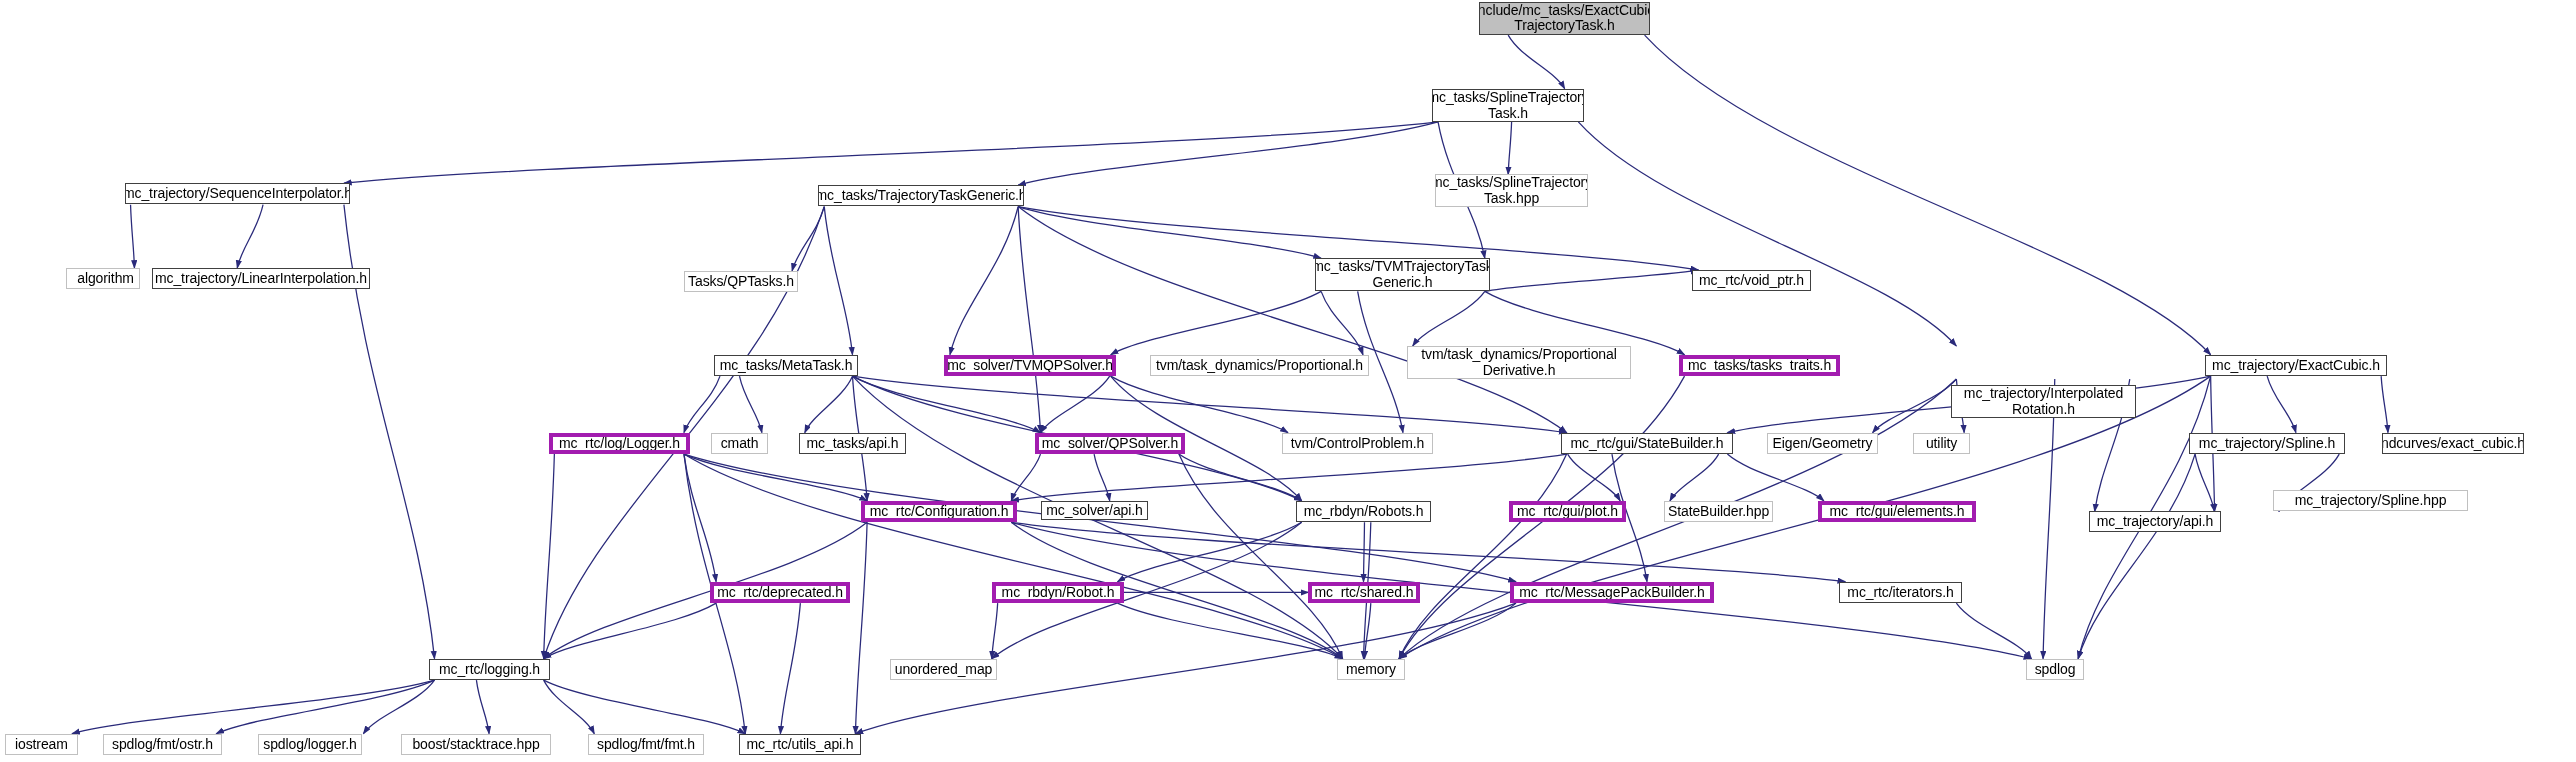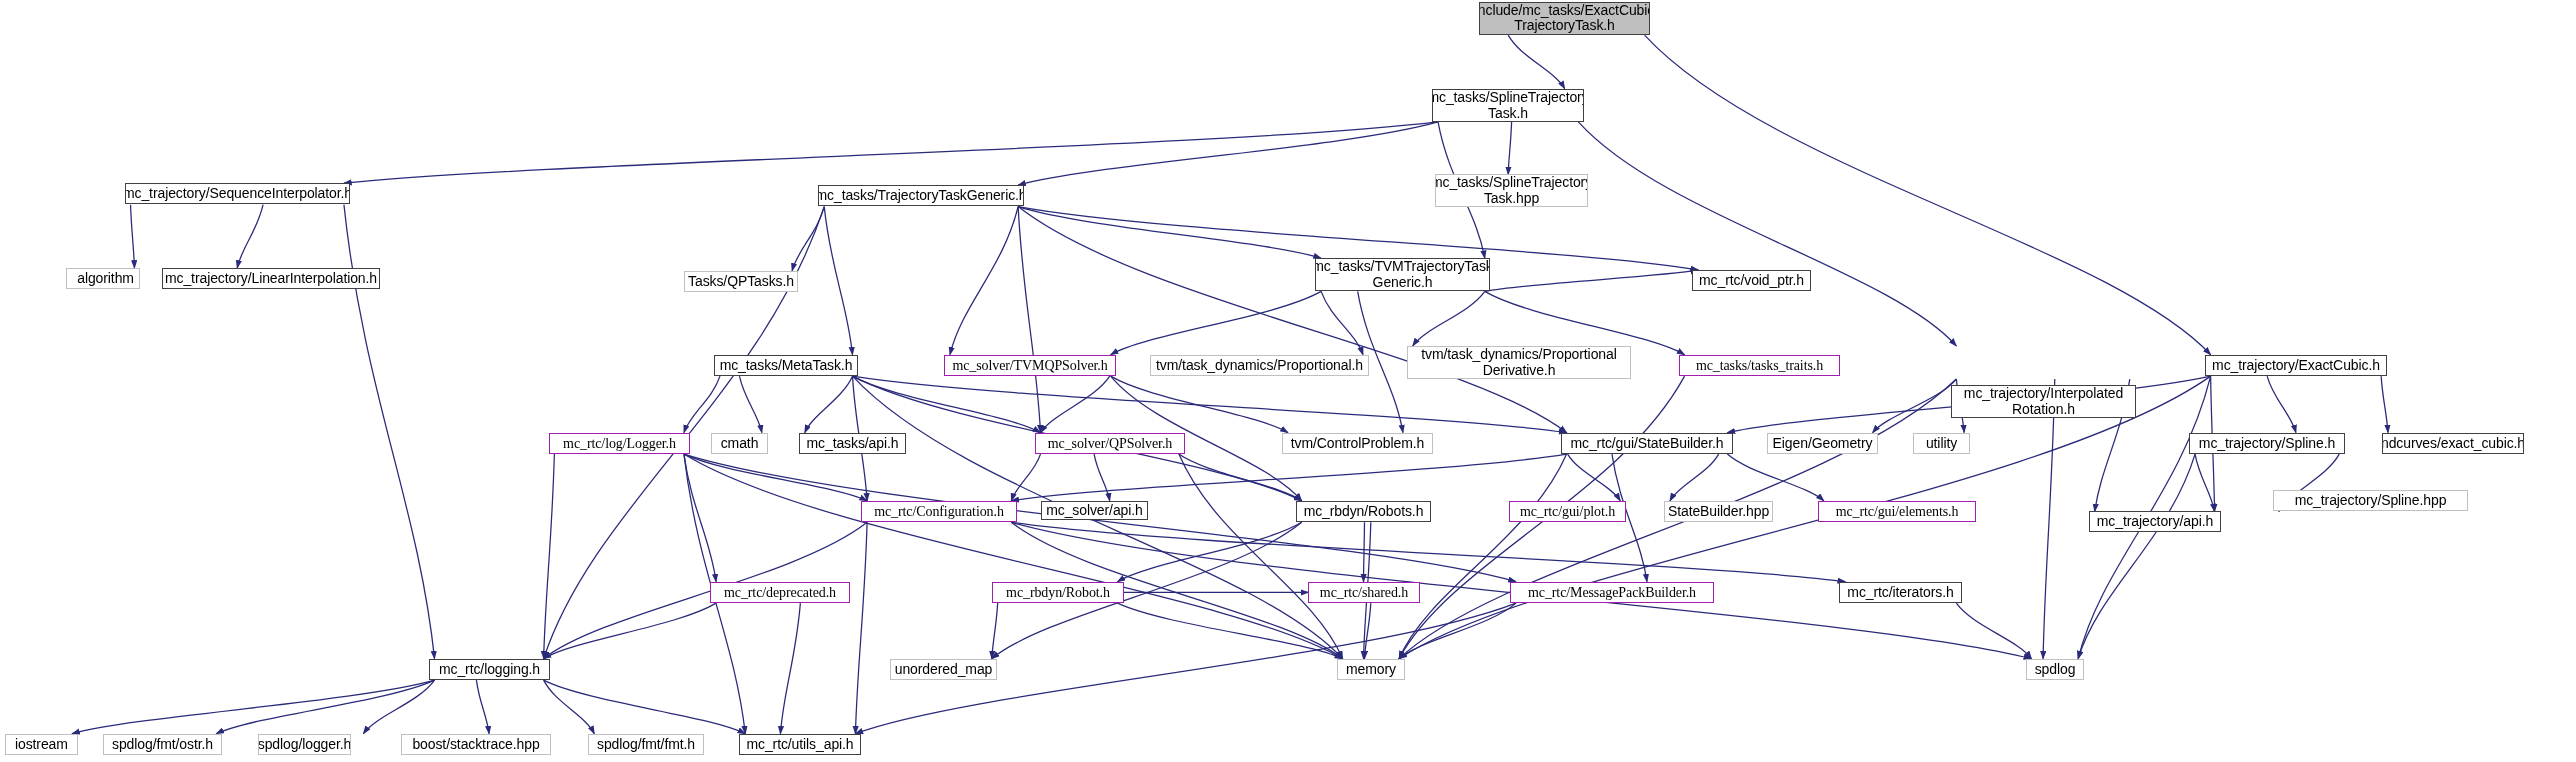--- a/index.html
+++ b/index.html
@@ -6,21 +6,21 @@
   html,body{margin:0;padding:0;background:#ffffff;}
   body{font-family:"Liberation Sans", sans-serif;}
   #graph{position:relative;width:2576px;height:763px;background:#fff;overflow:hidden;}
   #edges{position:absolute;left:0;top:0;width:2576px;height:763px;pointer-events:none;}
   .node{position:absolute;box-sizing:border-box;display:flex;align-items:center;
         justify-content:center;text-align:center;background:#ffffff;
         font-size:14px;line-height:1.12;color:#000;letter-spacing:-0.1px;
         padding:0 2.9px;overflow:hidden;}
   .node.k-root{background:#bfbfbf;border:1px solid #404040;font-weight:400;}
   .node.k-dark{border:1px solid #404040;}
-  .node.k-red{border:1px solid #a21caf;font-family:Liberation Serif, serif;}
+  .node.k-red{border:4px solid #a21caf;}
   .node.k-gray{border:1px solid #c0c0c0;}
   .node span{display:block;white-space:pre-line;}
 </style>
 </head>
 <body>
 
 <div id="graph">
   <svg id="edges" viewBox="0 0 2644 783" xmlns="http://www.w3.org/2000/svg">
     <defs>
       <marker id="ah" markerWidth="9" markerHeight="9" refX="8" refY="3.2" orient="auto" markerUnits="userSpaceOnUse">
@@ -135,21 +135,21 @@
       </div>
       <div class="node k-dark" style="left: 125px; top: 183px; width: 225px; height: 21.4px;">
         <span>mc_trajectory/SequenceInterpolator.h</span>
       </div>
       <div class="node k-dark" style="left: 818px; top: 185px; width: 206px; height: 21.4px;">
         <span>mc_tasks/TrajectoryTaskGeneric.h</span>
       </div>
       <div class="node k-gray" style="left: 66px; top: 268px; width: 74px; height: 21.4px; padding-left: 8px;">
         <span>algorithm</span>
       </div>
-      <div class="node k-dark" style="left: 162px; top: 268px; width: 218px; height: 21.4px;">
+      <div class="node k-dark" style="left: 152px; top: 268px; width: 218px; height: 21.4px;">
         <span>mc_trajectory/LinearInterpolation.h</span>
       </div>
       <div class="node k-gray" style="left: 684px; top: 271px; width: 114px; height: 21.4px;">
         <span>Tasks/QPTasks.h</span>
       </div>
       <div class="node k-dark" style="left: 1315px; top: 258px; width: 175px; height: 33px;">
         <span>mc_tasks/TVMTrajectoryTask
 Generic.h</span>
       </div>
       <div class="node k-dark" style="left: 1692px; top: 270px; width: 119px; height: 21.4px;">
@@ -258,21 +258,21 @@
       </div>
       <div class="node k-gray" style="left: 2026px; top: 659px; width: 58px; height: 21.4px;">
         <span>spdlog</span>
       </div>
       <div class="node k-gray" style="left: 4.9px; top: 734px; width: 73px; height: 21.4px;">
         <span>iostream</span>
       </div>
       <div class="node k-gray" style="left: 103px; top: 734px; width: 119px; height: 21.4px;">
         <span>spdlog/fmt/ostr.h</span>
       </div>
-      <div class="node k-gray" style="left: 258px; top: 734px; width: 93px; height: 21.4px;">
+      <div class="node k-gray" style="left: 258px; top: 734px; width: 104px; height: 21.4px;">
         <span>spdlog/logger.h</span>
       </div>
       <div class="node k-gray" style="left: 401px; top: 734px; width: 150px; height: 21.4px;">
         <span>boost/stacktrace.hpp</span>
       </div>
       <div class="node k-gray" style="left: 588px; top: 734px; width: 116px; height: 21.4px;">
         <span>spdlog/fmt/fmt.h</span>
       </div>
       <div class="node k-dark" style="left: 739px; top: 734px; width: 122px; height: 21.4px;">
         <span>mc_rtc/utils_api.h</span>

